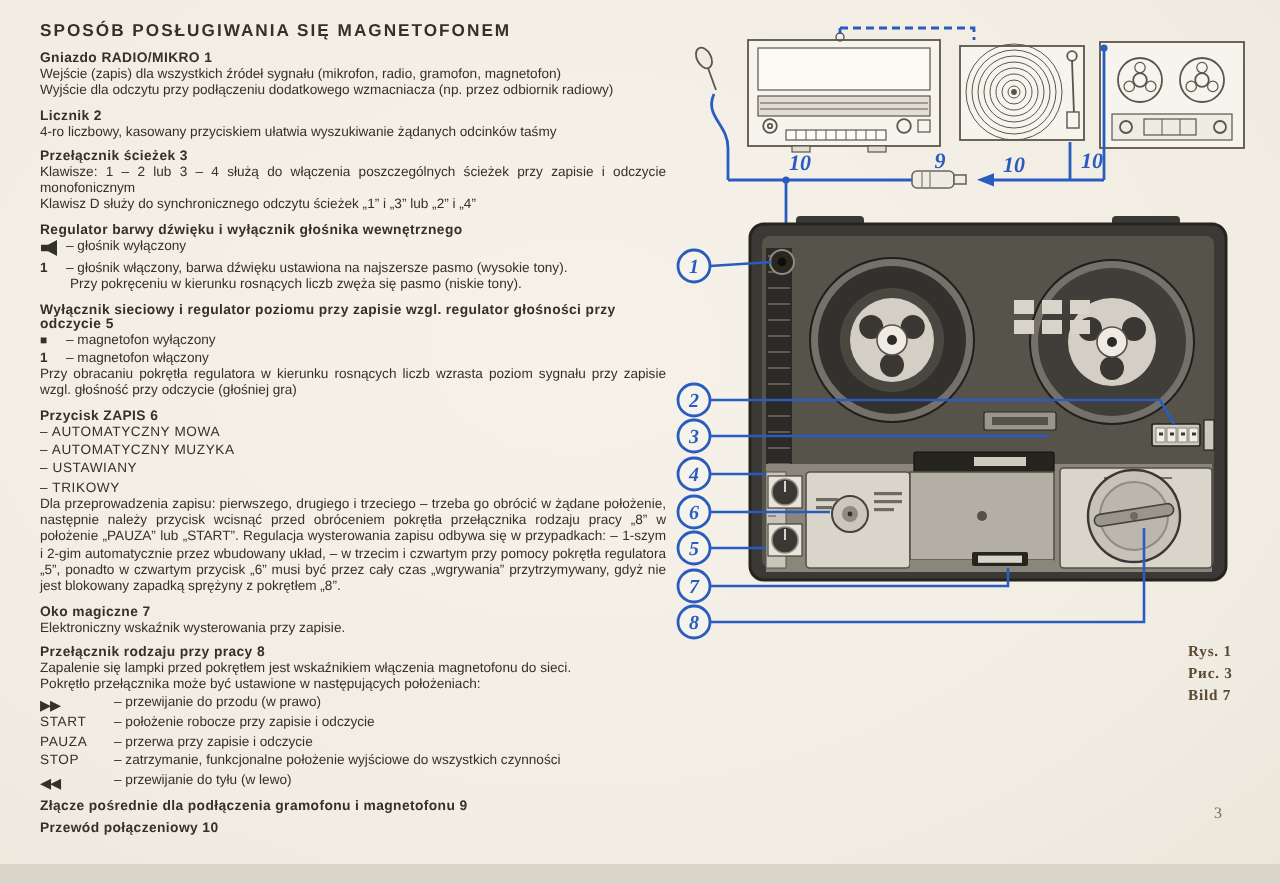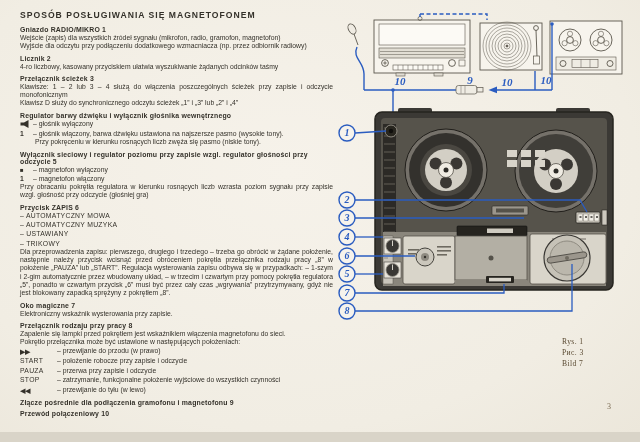--- a/index.html
+++ b/index.html
@@ -14,22 +14,22 @@
   .item{display:flex;font-size:6.8px;line-height:1.22;margin-top:1px;text-align:left;}
   .marker{flex:0 0 13px;font-weight:bold;}
   .marker .sq{font-size:6px;}
   .itx{flex:1;}
   .indent{padding-left:15px;text-align:left;}
   .caps{margin-top:1px;text-align:left;letter-spacing:.3px;}
   .pos{display:flex;font-size:6.8px;line-height:1.25;margin-top:1px;text-align:left;}
   .pm{flex:0 0 37px;letter-spacing:.3px;}
   .arrows{font-size:7.2px;letter-spacing:-.5px;}
   .figure-svg{position:absolute;left:338px;top:0;width:302px;height:442px;}
-  .fig-labels{position:absolute;left:562px;top:320px;font-family:"Liberation Serif",serif;
-              font-weight:normal;font-size:7.6px;color:#5a4a32;line-height:11px;letter-spacing:.4px;margin-top:16px;}
+  .fig-labels{position:absolute;left:594px;top:320px;font-family:"Liberation Serif",serif;
+              font-weight:bold;font-size:7.6px;color:#5a4a32;line-height:11px;letter-spacing:.4px;}
   .page-num{position:absolute;left:607px;top:402px;font-family:"Liberation Serif",serif;
             font-size:8px;color:#7a6b52;}
   .cbl{font-family:"Liberation Serif",serif;font-style:italic;font-weight:bold;font-size:11px;fill:#2a5cc0;}
   .cnum{font-family:"Liberation Serif",serif;font-style:italic;font-weight:bold;font-size:10px;fill:#2a5cc0;text-anchor:middle;}
   .spk{display:inline-block;vertical-align:-1px;}
 </style>
 </head>
 <body>
 
 <div class="page">

